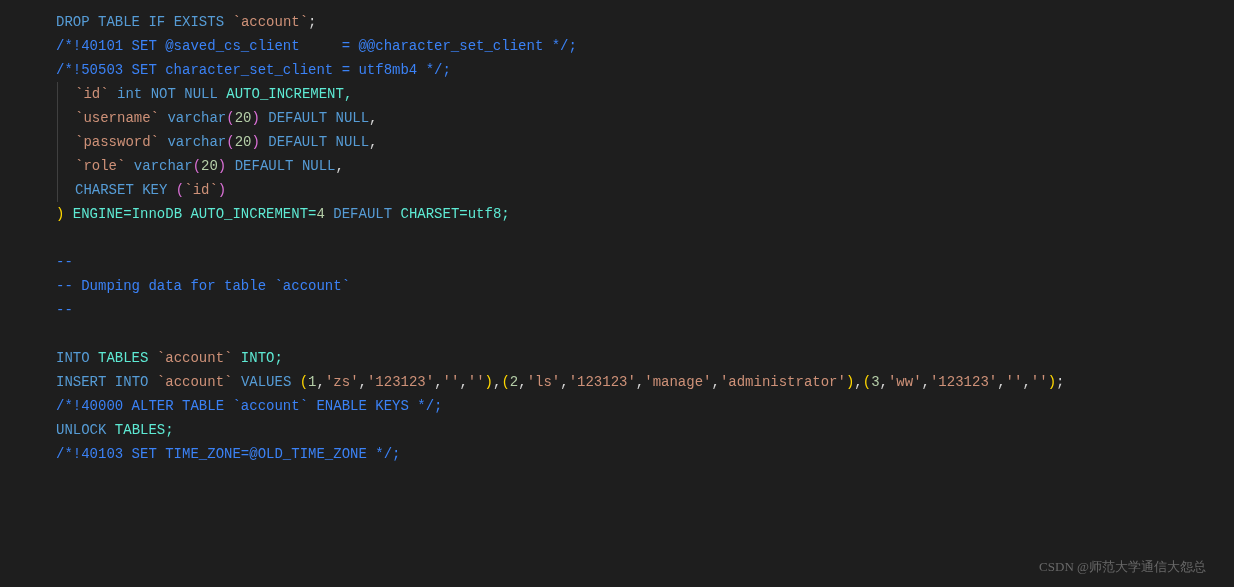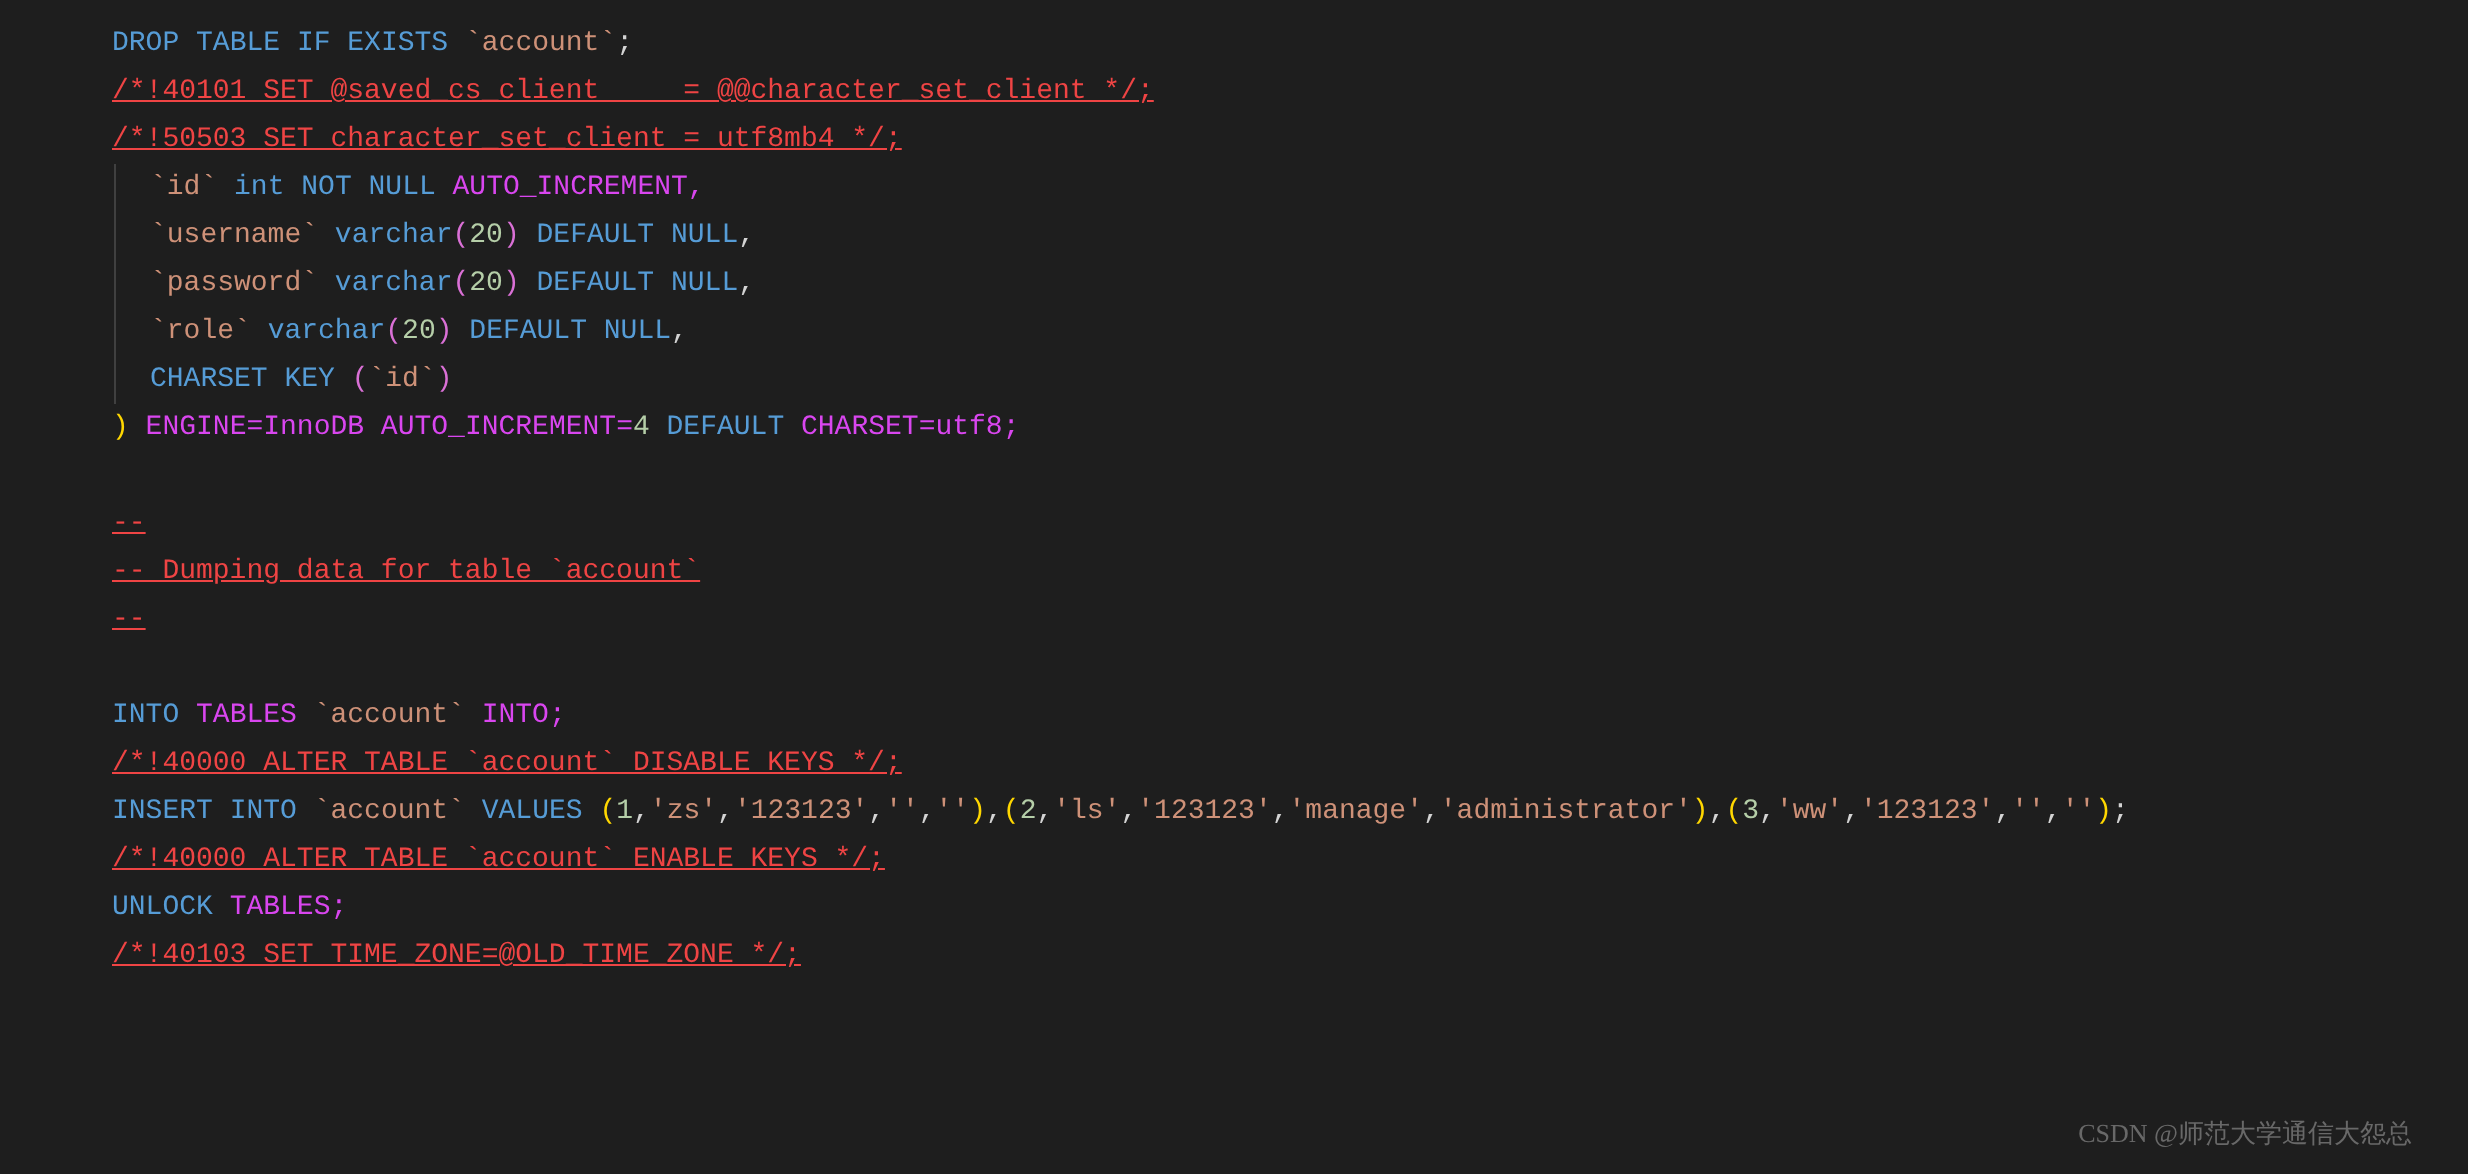--- a/index.html
+++ b/index.html
@@ -28,24 +28,24 @@
       height: 24px;
     }
     .indent-guide {
       border-left: 1px solid #404040;
       padding-left: 17px;
       margin-left: 1px;
     }
     .keyword { color: #569cd6; }
     .string { color: #ce9178; }
     .number { color: #b5cea8; }
-    .comment { color: #ef4444; text-decoration: underline; }
+    .comment { color: #3b82f6; }
     .paren-yellow { color: #ffd700; }
     .paren-purple { color: #da70d6; }
-    .default-text { color: #d946ef; }
+    .default-text { color: #5eead4; }
     .punctuation { color: #d4d4d4; }
     .watermark {
       position: absolute;
       bottom: 8px;
       right: 28px;
       color: #888;
       font-size: 13px;
       font-family: Liberation Serif, serif;
       opacity: 0.7;
     }
@@ -62,20 +62,19 @@
   <div class="line indent-guide"><span class="string">`password`</span> <span class="keyword">varchar</span><span class="paren-purple">(</span><span class="number">20</span><span class="paren-purple">)</span> <span class="keyword">DEFAULT</span> <span class="keyword">NULL</span><span class="punctuation">,</span></div>
   <div class="line indent-guide"><span class="string">`role`</span> <span class="keyword">varchar</span><span class="paren-purple">(</span><span class="number">20</span><span class="paren-purple">)</span> <span class="keyword">DEFAULT</span> <span class="keyword">NULL</span><span class="punctuation">,</span></div>
   <div class="line indent-guide"><span class="keyword">CHARSET</span> <span class="keyword">KEY</span><span class="paren-purple"> (</span><span class="string">`id`</span><span class="paren-purple">)</span></div>
   <div class="line"><span class="paren-yellow">)</span><span class="default-text"> ENGINE</span><span class="default-text">=</span><span class="default-text">InnoDB AUTO_INCREMENT</span><span class="default-text">=</span><span class="number">4</span> <span class="keyword">DEFAULT</span><span class="default-text"> CHARSET</span><span class="default-text">=</span><span class="default-text">utf8;</span></div>
   <div class="line"><span></span></div>
   <div class="line"><span class="comment">--</span></div>
   <div class="line"><span class="comment">-- Dumping data for table `account`</span></div>
   <div class="line"><span class="comment">--</span></div>
   <div class="line"><span></span></div>
   <div class="line"><span class="keyword">INTO</span><span class="default-text"> TABLES </span><span class="string">`account`</span><span class="default-text"> INTO;</span></div>
-  <div class="line"><span class="comment">/*!40000 ALTER TABLE `account` DISABLE KEYS */;</span></div>
   <div class="line"><span class="keyword">INSERT</span> <span class="keyword">INTO</span> <span class="string">`account`</span> <span class="keyword">VALUES</span><span class="paren-yellow"> (</span><span class="number">1</span><span class="punctuation">,</span><span class="string">'zs'</span><span class="punctuation">,</span><span class="string">'123123'</span><span class="punctuation">,</span><span class="string">''</span><span class="punctuation">,</span><span class="string">''</span><span class="paren-yellow">)</span><span class="punctuation">,</span><span class="paren-yellow">(</span><span class="number">2</span><span class="punctuation">,</span><span class="string">'ls'</span><span class="punctuation">,</span><span class="string">'123123'</span><span class="punctuation">,</span><span class="string">'manage'</span><span class="punctuation">,</span><span class="string">'administrator'</span><span class="paren-yellow">)</span><span class="punctuation">,</span><span class="paren-yellow">(</span><span class="number">3</span><span class="punctuation">,</span><span class="string">'ww'</span><span class="punctuation">,</span><span class="string">'123123'</span><span class="punctuation">,</span><span class="string">''</span><span class="punctuation">,</span><span class="string">''</span><span class="paren-yellow">)</span><span class="punctuation">;</span></div>
   <div class="line"><span class="comment">/*!40000 ALTER TABLE `account` ENABLE KEYS */;</span></div>
   <div class="line"><span class="keyword">UNLOCK</span><span class="default-text"> TABLES;</span></div>
   <div class="line"><span class="comment">/*!40103 SET TIME_ZONE=@OLD_TIME_ZONE */;</span></div>
 </div>
 
 <div class="watermark">CSDN @师范大学通信大怨总</div>
 
 </body></html>

